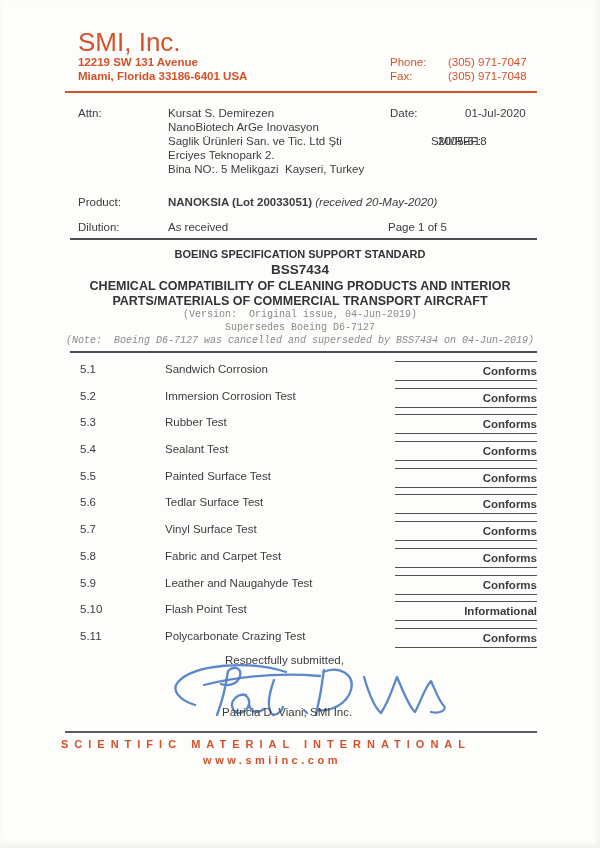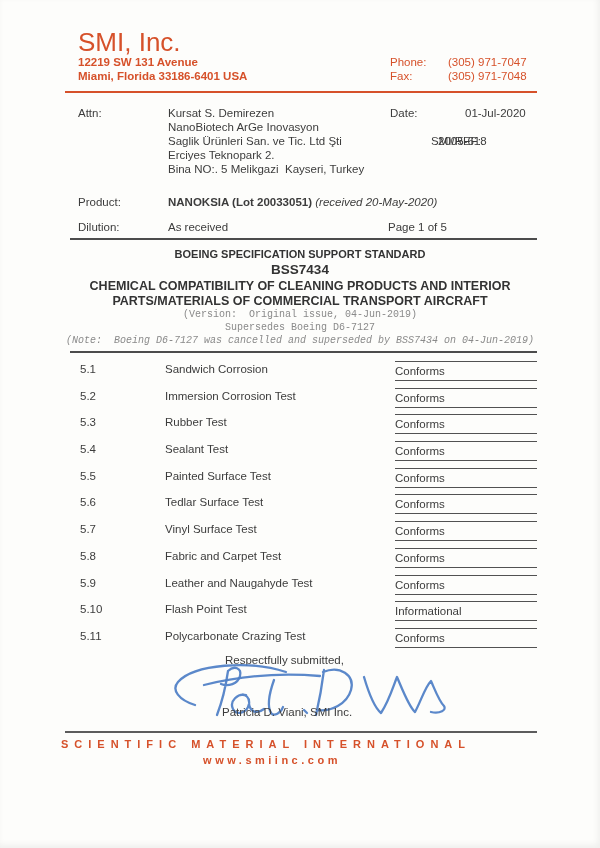--- a/index.html
+++ b/index.html
@@ -50,21 +50,21 @@
   .std-note{font-style:italic;}
   .rule-dark2{position:absolute;left:70px;top:351px;width:467px;height:2px;background:#4c4c4c;}
   
   .results{position:absolute;left:0;top:361px;width:600px;}
   .trow{position:relative;height:26.7px;}
   .tnum{position:absolute;left:80px;top:2px;font-size:11.5px;}
   .tname{position:absolute;left:165px;top:2px;font-size:11.5px;}
   .tresult{
     position:absolute;left:395px;top:0;width:142px;height:18px;
     border-top:1.4px solid #525252;border-bottom:1.4px solid #525252;
-    font-size:11.5px;line-height:18px;text-align:left;
+    font-size:11.5px;line-height:18px;text-align:right;font-weight:bold;
   }
   
   .closing{position:absolute;left:225px;top:654px;font-size:11.5px;}
   .signature{position:absolute;left:168px;top:660px;width:285px;height:58px;}
   .signature svg{width:100%;height:100%;}
   .signature path{fill:none;stroke:#4d7ec5;stroke-width:2.3;stroke-linecap:round;stroke-linejoin:round;opacity:.92;}
   .signer{position:absolute;left:222px;top:706px;font-size:11.5px;}
   
   .rule-footer{position:absolute;left:65px;top:731px;width:472px;height:1.6px;background:#5c5c5c;}
   .footer-1{position:absolute;left:0;top:738px;width:532px;text-align:center;

